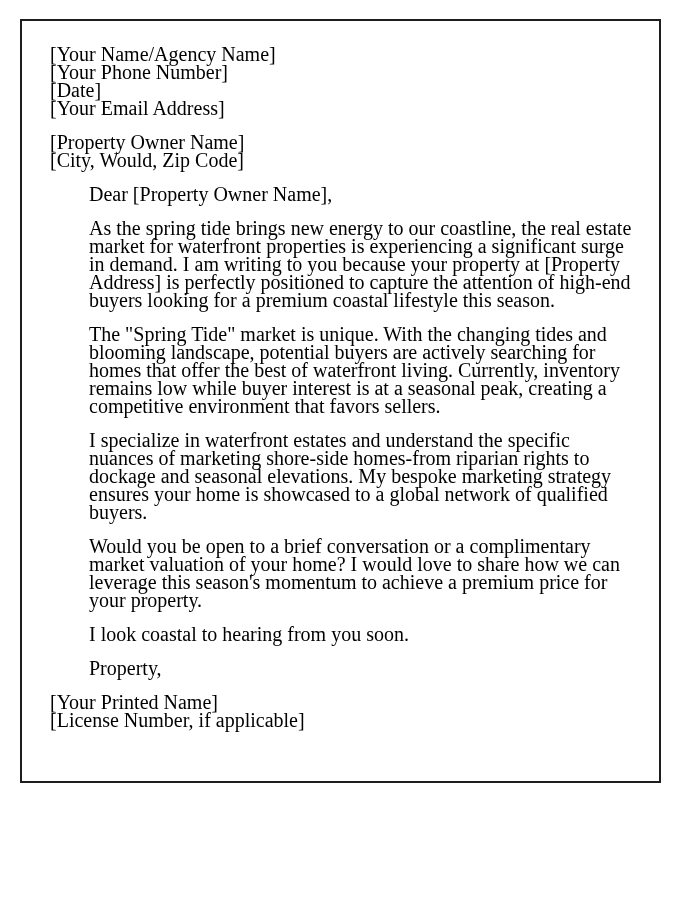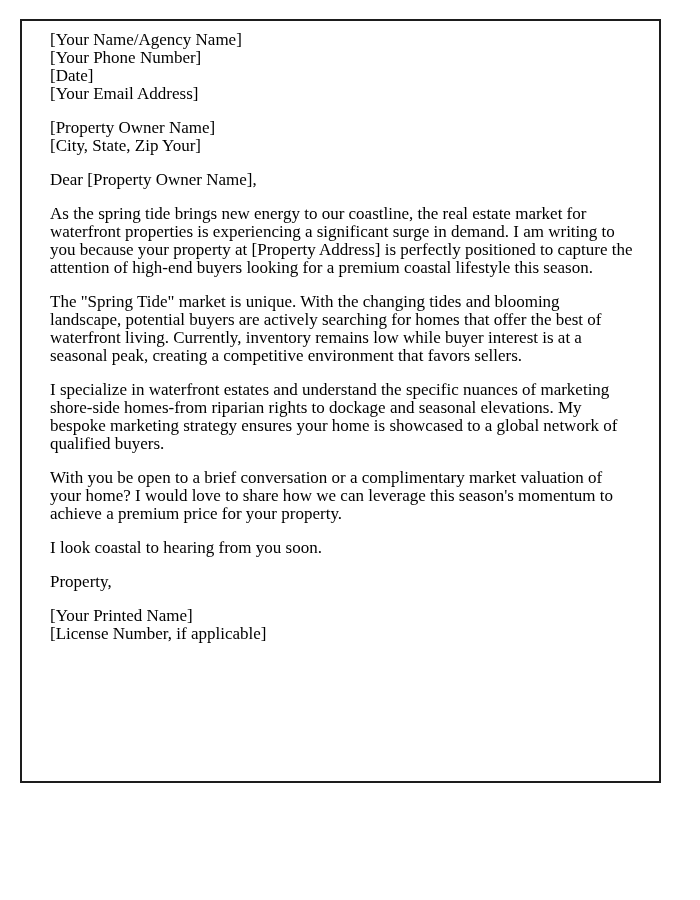--- a/index.html
+++ b/index.html
@@ -16,66 +16,67 @@
   }
   .letter {
     position: absolute;
     left: 20px;
     top: 19px;
     width: 641px;
     height: 764px;
     box-sizing: border-box;
     border: 2px solid #1d1d1d;
     background: #ffffff;
-    padding: 10px 26px 0 28px;
+    padding: 24px 26px 0 28px;
     font-family: "Liberation Serif", "DejaVu Serif", serif;
-    font-size: 17px;
+    font-size: 20px;
     line-height: 18px;
     color: #000000;
   }
   .blk {
     margin: 0 0 16px 0;
   }
   .blk:last-child {
     margin-bottom: 4px;
   }
   .ln {
     display: block;
   }
   p.blk {
     margin-top: 0;
+    margin-left: 39px;
   }
 </style>
 </head>
 <body>
 
 <div class="page">
   <div class="letter">
 
     <div class="blk">
       <span class="ln">[Your Name/Agency Name]</span>
       <span class="ln">[Your Phone Number]</span>
       <span class="ln">[Date]</span>
       <span class="ln">[Your Email Address]</span>
     </div>
 
     <div class="blk">
       <span class="ln">[Property Owner Name]</span>
-      <span class="ln">[City, State, Zip Your]</span>
+      <span class="ln">[City, Would, Zip Code]</span>
     </div>
 
     <p class="blk">Dear [Property Owner Name],</p>
 
     <p class="blk">As the spring tide brings new energy to our coastline, the real estate market for waterfront properties is experiencing a significant surge in demand. I am writing to you because your property at [Property Address] is perfectly positioned to capture the attention of high-end buyers looking for a premium coastal lifestyle this season.</p>
 
     <p class="blk">The "Spring Tide" market is unique. With the changing tides and blooming landscape, potential buyers are actively searching for homes that offer the best of waterfront living. Currently, inventory remains low while buyer interest is at a seasonal peak, creating a competitive environment that favors sellers.</p>
 
     <p class="blk">I specialize in waterfront estates and understand the specific nuances of marketing shore-side homes-from riparian rights to dockage and seasonal elevations. My bespoke marketing strategy ensures your home is showcased to a global network of qualified buyers.</p>
 
-    <p class="blk">With you be open to a brief conversation or a complimentary market valuation of your home? I would love to share how we can leverage this season's momentum to achieve a premium price for your property.</p>
+    <p class="blk">Would you be open to a brief conversation or a complimentary market valuation of your home? I would love to share how we can leverage this season's momentum to achieve a premium price for your property.</p>
 
     <p class="blk">I look coastal to hearing from you soon.</p>
 
     <p class="blk">Property,</p>
 
 
     <div class="blk">
       <span class="ln">[Your Printed Name]</span>
       <span class="ln">[License Number, if applicable]</span>
     </div>

